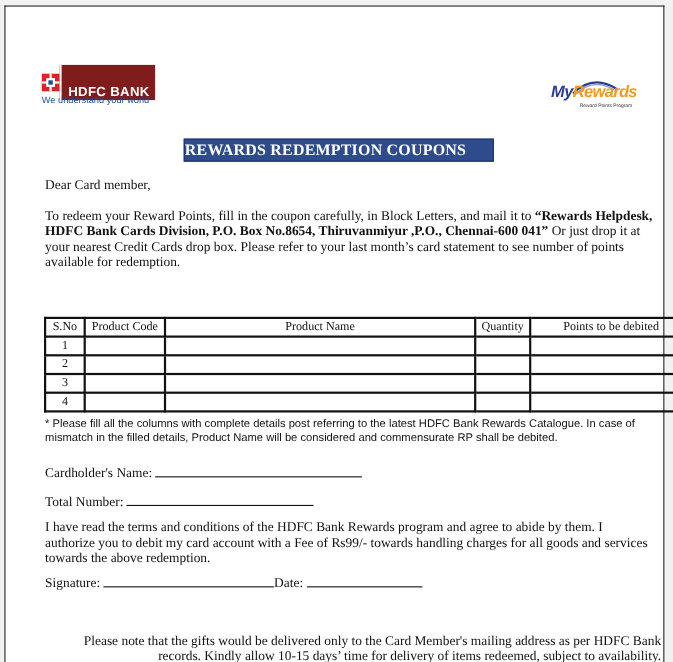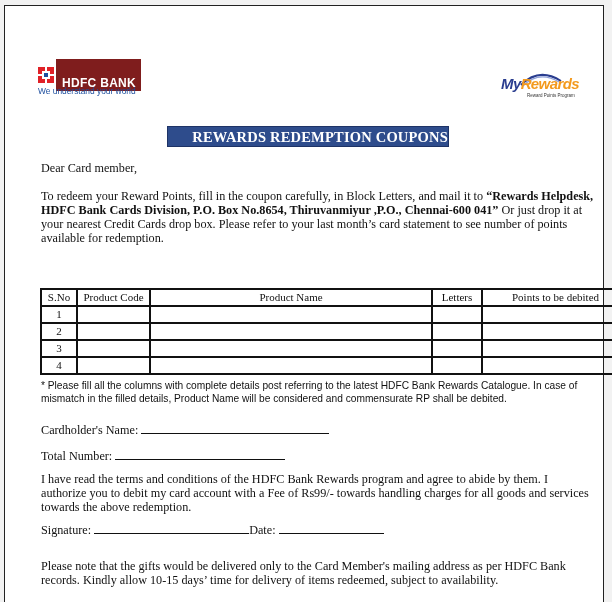--- a/index.html
+++ b/index.html
@@ -30,21 +30,21 @@
   
   .myrewards { left:494px; top:63px; width:80px; height:32px; }
   .myrewards svg { position:absolute; left:0; top:0; }
   .mr-text { position:absolute; left:2px; top:6px; font-family:"Liberation Sans", sans-serif; font-size:15px; font-weight:bold; font-style:italic; letter-spacing:-0.6px; white-space:nowrap; }
   .mr-my { color:#2a3d8f; }
   .mr-rew { color:#f39a1e; }
   .mr-sub { position:absolute; left:28px; top:24px; font-family:"Liberation Sans", sans-serif; font-size:4.5px; color:#333; white-space:nowrap; }
   
   .title-banner {
     left:162px; top:120px; width:282px; height:21px;
-    background:#2e4c8c; color:#fff; text-align:right;
+    background:#2e4c8c; color:#fff; text-align:left;
     font-weight:bold; font-size:14.5px; line-height:21px; letter-spacing:0.2px;
     border:1px solid #1e3366; box-sizing:border-box;
   }
   .txt { font-size:12.2px; line-height:14px; }
   .greeting { left:36px; top:155px; }
   .intro { left:36px; top:183px; width:555px; }
   .intro b { font-weight:bold; }
   
   table.coupon {
     position:absolute; left:35px; top:254px; width:590px;
@@ -53,21 +53,21 @@
   table.coupon td, table.coupon th {
     border:2px solid #111; height:15px; padding:0; font-weight:normal; text-align:center; line-height:13px;
   }
   table.coupon th { border-width:2px; }
   .note { left:36px; top:373px; width:555px; font-family:"Liberation Sans", sans-serif; font-size:10.2px; line-height:13px; color:#111; }
   .field-line { display:inline-block; border-bottom:1px solid #111; height:11px; vertical-align:baseline; }
   .f-name { left:36px; top:416px; }
   .f-card { left:36px; top:442px; }
   .terms { left:36px; top:466px; width:555px; }
   .f-sign { left:36px; top:516px; }
-  .notice { left:36px; top:553px; width:560px; }
+  .notice { left:36px; top:569px; width:560px;text-align:right; }
 </style>
 </head>
 <body>
 
 <div class="page">
 
   <div class="abs hdfc-logo">
     <div class="hdfc-top">
       <div class="hdfc-mark">
         <div class="c1"></div>
@@ -101,21 +101,21 @@
         <col style="width:73px">
         <col style="width:282px">
         <col style="width:50px">
         <col>
     </colgroup>
     <thead>
       <tr>
         <th>S.No</th>
         <th>Product Code</th>
         <th>Product Name</th>
-        <th>Letters</th>
+        <th>Quantity</th>
         <th>Points to be debited</th>
       </tr>
     </thead>
     <tbody>
       <tr>
         <td>1</td>
         <td></td>
         <td></td>
         <td></td>
         <td></td>

